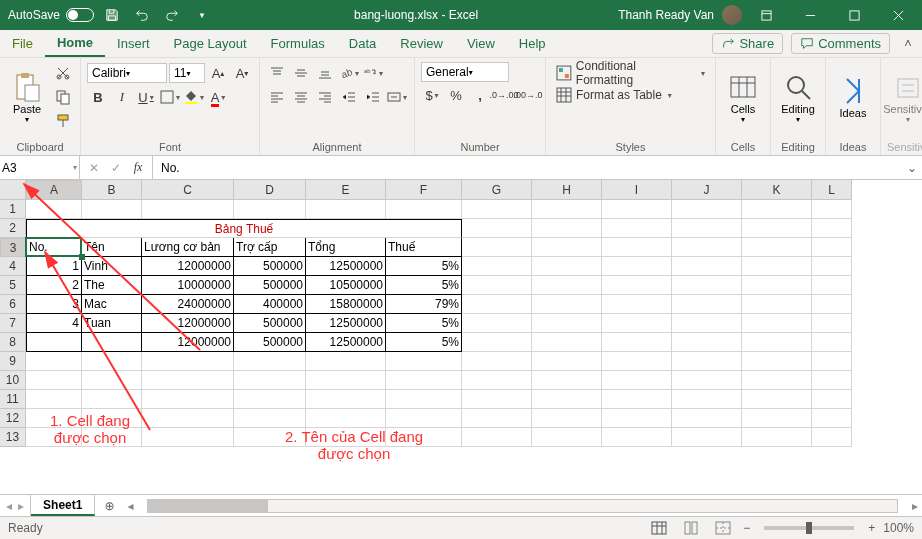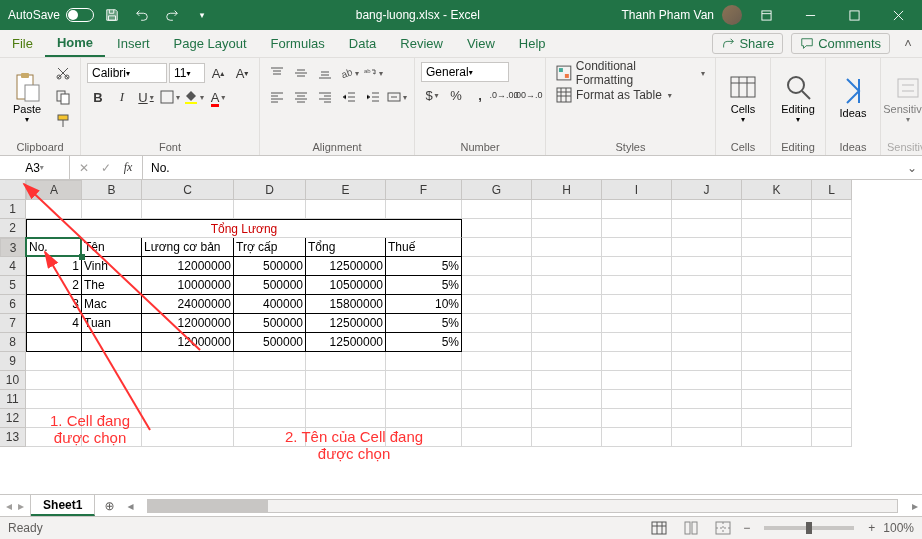--- a/index.html
+++ b/index.html
@@ -43,21 +43,21 @@
 .small-btn { width: 22px; height: 22px; display: flex; align-items: center; justify-content: center; color: #3b3a39; cursor: pointer; font-size: 13px; }
 .small-btn.b { font-weight: bold; }
 .small-btn.i { font-style: italic; font-family: serif; }
 .small-btn.u { text-decoration: underline; }
 .dd::after { content: "▾"; font-size: 8px; margin-left: 2px; color: #605e5c; }
 .style-item { display: flex; align-items: center; gap: 4px; height: 22px; padding: 0 4px; cursor: pointer; font-size: 12px; color: #3b3a39; }
 .style-item svg { width: 16px; height: 16px; }
 
 
 .formula-bar { height: 24px; border-bottom: 1px solid #c8c6c4; display: flex; align-items: stretch; font-size: 12px; }
-.name-box { width: 70px; border-right: 1px solid #c8c6c4; display: flex; align-items: center; padding: 0 22px; justify-content: center; cursor: text; }
+.name-box { width: 80px; border-right: 1px solid #c8c6c4; display: flex; align-items: center; padding: 0 2px; justify-content: space-between; cursor: text; }
 .fb-btns { display: flex; align-items: center; border-right: 1px solid #c8c6c4; padding: 0 4px; gap: 2px; }
 .fb-btn { width: 20px; height: 20px; display: flex; align-items: center; justify-content: center; color: #a19f9d; cursor: pointer; }
 .fb-input { flex: 1; padding: 0 8px; display: flex; align-items: center; }
 .fb-expand { width: 20px; display:flex;align-items:center;justify-content:center;color:#605e5c;cursor:pointer;}
 
 
 .grid-wrap { position: relative; height: 314px; overflow: hidden; }
 .corner { position: absolute; left: 0; top: 0; width: 26px; height: 20px; background: #e6e6e6; border-right: 1px solid #c8c6c4; border-bottom: 1px solid #c8c6c4; }
 .col-headers { position: absolute; left: 26px; top: 0; height: 20px; display: flex; }
 .col-h { height: 20px; background: #e6e6e6; border-right: 1px solid #c8c6c4; border-bottom: 1px solid #c8c6c4; display: flex; align-items: center; justify-content: center; font-size: 12px; color: #3b3a39; cursor: pointer; }
@@ -119,21 +119,21 @@
       </span>
     <span class="qat-btn">
         <svg viewBox="0 0 16 16">
           <path fill="none" stroke="#fff" d="M11 3l3 3-3 3M14 6H6a4 4 0 000 8h3"></path>
         </svg>
       </span>
     <span class="qat-btn" style="font-size:9px;">▾</span>
   </div>
   <div class="center">bang-luong.xlsx - Excel</div>
   <div class="right">
-    <span style="margin-right:4px;">Thanh Pham Van</span>
+    <span style="margin-right:4px;">Thanh Ready Van</span>
     <span class="avatar"></span>
     <span class="winbtn">
         <svg viewBox="0 0 12 12">
           <rect x="1" y="1" width="10" height="10" fill="none" stroke="#fff"></rect>
           <path stroke="#fff" d="M1 4h10"></path>
         </svg>
       </span>
     <span class="winbtn">
         <svg viewBox="0 0 12 12">
           <path stroke="#fff" d="M1 6h10"></path>
@@ -488,21 +488,21 @@
         <div class="cell " style="width: 80px;"></div>
         <div class="cell " style="width: 76px;"></div>
         <div class="cell " style="width: 70px;"></div>
         <div class="cell " style="width: 70px;"></div>
         <div class="cell " style="width: 70px;"></div>
         <div class="cell " style="width: 70px;"></div>
         <div class="cell " style="width: 70px;"></div>
         <div class="cell " style="width: 40px;"></div>
       </div>
       <div class="cell-row">
-        <div class="cell title-cell bt bl br" style="width: 436px;">Tổng Lương</div>
+        <div class="cell title-cell bt bl br" style="width: 436px;">Bảng Thuế</div>
         <div class="cell " style="width: 70px;"></div>
         <div class="cell " style="width: 70px;"></div>
         <div class="cell " style="width: 70px;"></div>
         <div class="cell " style="width: 70px;"></div>
         <div class="cell " style="width: 70px;"></div>
         <div class="cell " style="width: 40px;"></div>
       </div>
       <div class="cell-row">
         <div class="cell bb br bl" style="width: 56px;">No.</div>
         <div class="cell bb br" style="width: 60px;">Tên</div>
@@ -544,21 +544,21 @@
         <div class="cell " style="width: 70px;"></div>
         <div class="cell " style="width: 70px;"></div>
         <div class="cell " style="width: 40px;"></div>
       </div>
       <div class="cell-row">
         <div class="cell br bl bb r" style="width: 56px;">3</div>
         <div class="cell br bb " style="width: 60px;">Mac</div>
         <div class="cell br bb r" style="width: 92px;">24000000</div>
         <div class="cell br bb r" style="width: 72px;">400000</div>
         <div class="cell br bb r" style="width: 80px;">15800000</div>
-        <div class="cell br bb r" style="width: 76px;">10%</div>
+        <div class="cell br bb r" style="width: 76px;">79%</div>
         <div class="cell " style="width: 70px;"></div>
         <div class="cell " style="width: 70px;"></div>
         <div class="cell " style="width: 70px;"></div>
         <div class="cell " style="width: 70px;"></div>
         <div class="cell " style="width: 70px;"></div>
         <div class="cell " style="width: 40px;"></div>
       </div>
       <div class="cell-row">
         <div class="cell br bl bb r" style="width: 56px;">4</div>
         <div class="cell br bb " style="width: 60px;">Tuan</div>

